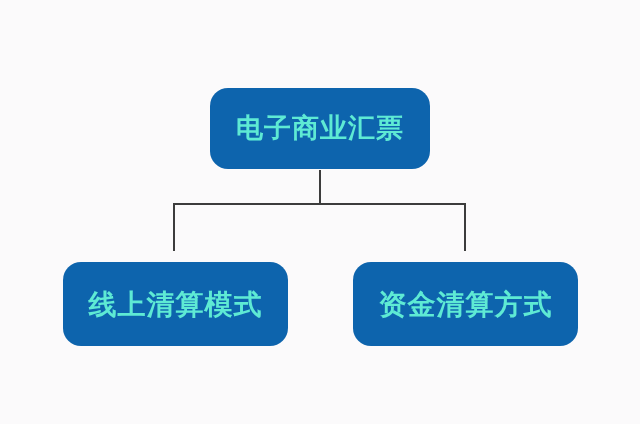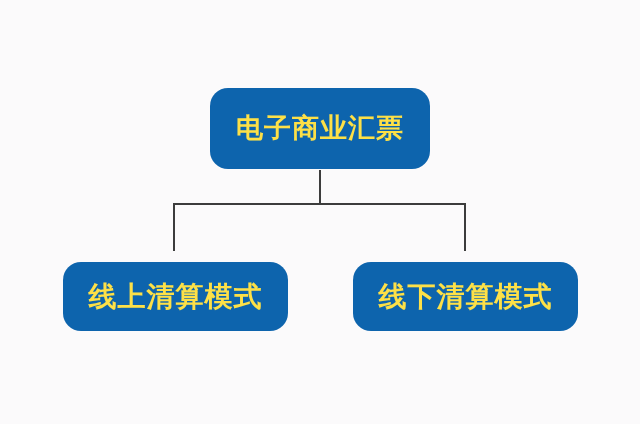--- a/index.html
+++ b/index.html
@@ -12,41 +12,41 @@
     position: relative;
     width: 640px;
     height: 424px;
     background: #fbfafb;
     overflow: hidden;
   }
   .node {
     position: absolute;
     background: #0d64ad;
     border-radius: 18px;
-    color: #fde047;
+    color: #5eead4;
     font-weight: bold;
     display: flex;
     flex-direction: column;
     align-items: center;
     justify-content: center;
     text-align: center;
     letter-spacing: 1px;
   }
   .node-root {
     left: 210px;
     top: 88px;
     width: 220px;
     height: 81px;
     font-size: 27px;
     line-height: 35px;
   }
   .node-child {
     top: 262px;
     width: 225px;
-    height: 69px;
+    height: 84px;
     font-size: 28px;
     line-height: 69px;
   }
   .node-child-left  { left: 63px; }
   .node-child-right { left: 353px; }
   .connector {
     position: absolute;
     background: #3c3c3c;
   }
   .conn-stem {
@@ -86,16 +86,16 @@
   <div class="connector conn-stem"></div>
   <div class="connector conn-horizontal"></div>
   <div class="connector conn-drop-left"></div>
   <div class="connector conn-drop-right"></div>
 
   <div class="node node-child node-child-left">
     <span>线上清算模式</span>
   </div>
 
   <div class="node node-child node-child-right">
-    <span>线下清算模式</span>
+    <span>资金清算方式</span>
   </div>
 
 </div>
 
 </body></html>

